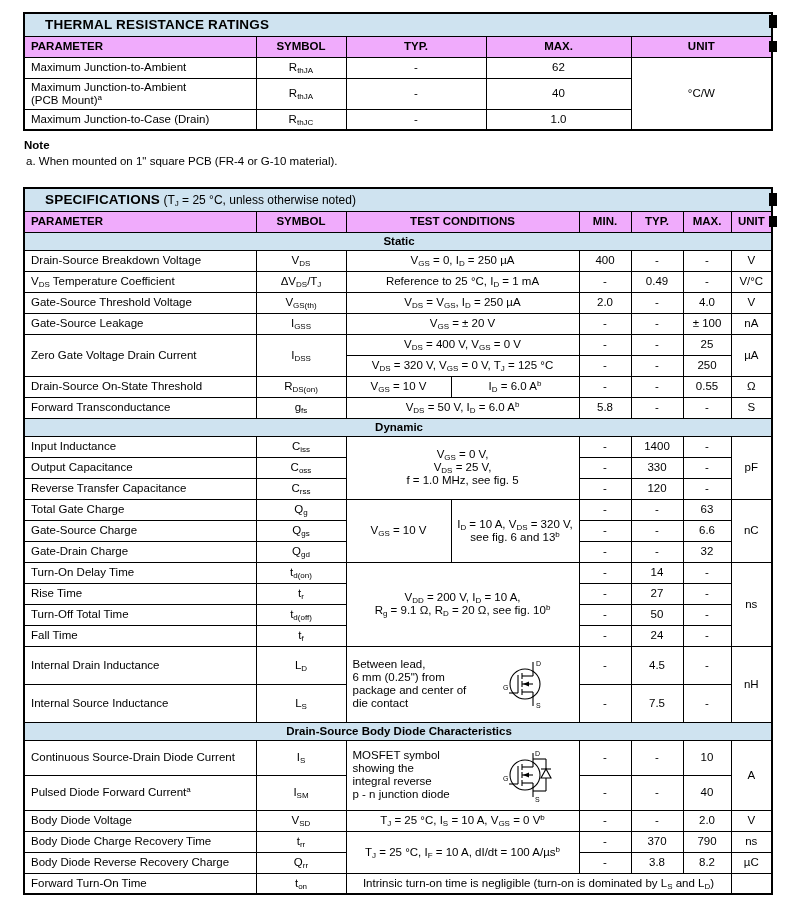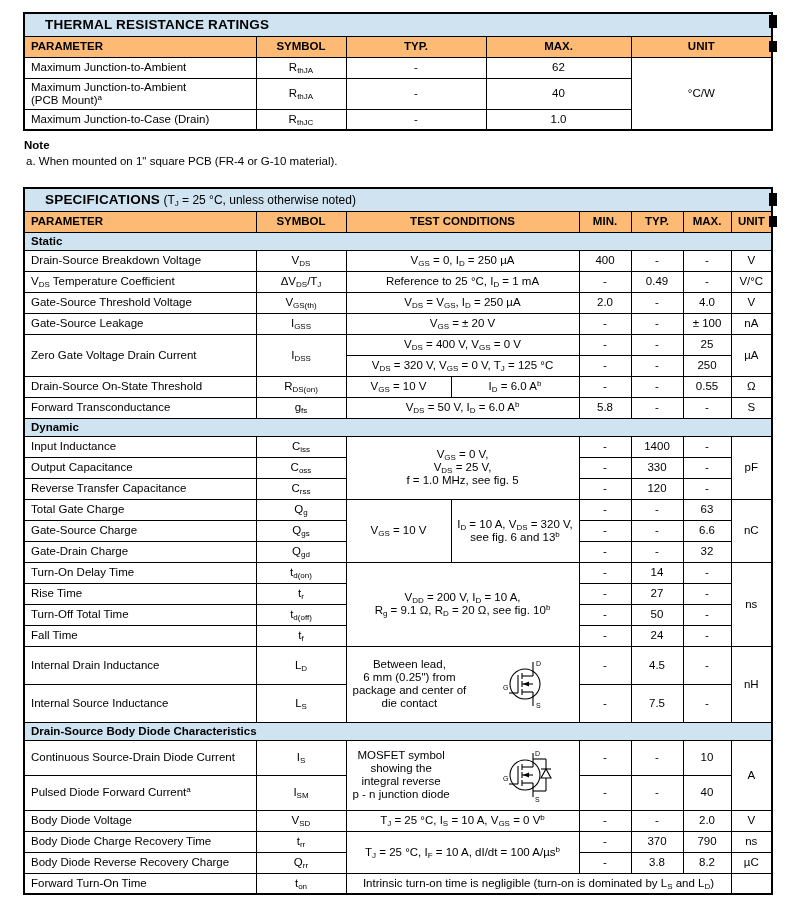--- a/index.html
+++ b/index.html
@@ -35,38 +35,38 @@
 
   tr.title td {
     background: #cfe3f0;
     text-align: left;
     padding-left: 20px;
     height: 23px;
     font-size: 12px;
   }
   tr.title td b { font-size: 13.5px; letter-spacing: 0.2px; }
 
-  tr.head th { font-weight: bold; height: 21px; background: #fdba74; }
+  tr.head th { font-weight: bold; height: 21px; background: #f0abfc; }
 
   tr.section td {
     background: #cfe3f0;
     font-weight: bold;
-    text-align: left;
+    text-align: center;
     padding-left: 6px;
     height: 16px;
   }
 
   tr.h38 td { height: 38px; }
   tr.h35 td { height: 35px; }
 
   sub { font-size: 8px; vertical-align: -2px; line-height: 0; }
   sup { font-size: 8px; vertical-align: 4px; line-height: 0; }
 
   td.has-icon { position: relative; }
-  td.has-icon .ct { display: inline-block; text-align: center; }
+  td.has-icon .ct { display: inline-block; text-align: left; }
   .icon-wrap { position: absolute; right: 24px; top: 50%; transform: translateY(-50%); }
   .icon-wrap svg { display: block; }
 
   .note { margin: 8px 0 20px 1px; }
   .note-heading { font-weight: bold; font-size: 11.5px; margin-bottom: 4px; }
   .note-item { font-size: 11.5px; padding-left: 2px; }
 
   .edge-mark { position: absolute; left: 769px; width: 8px; background: #000; }
 </style>
 </head>

